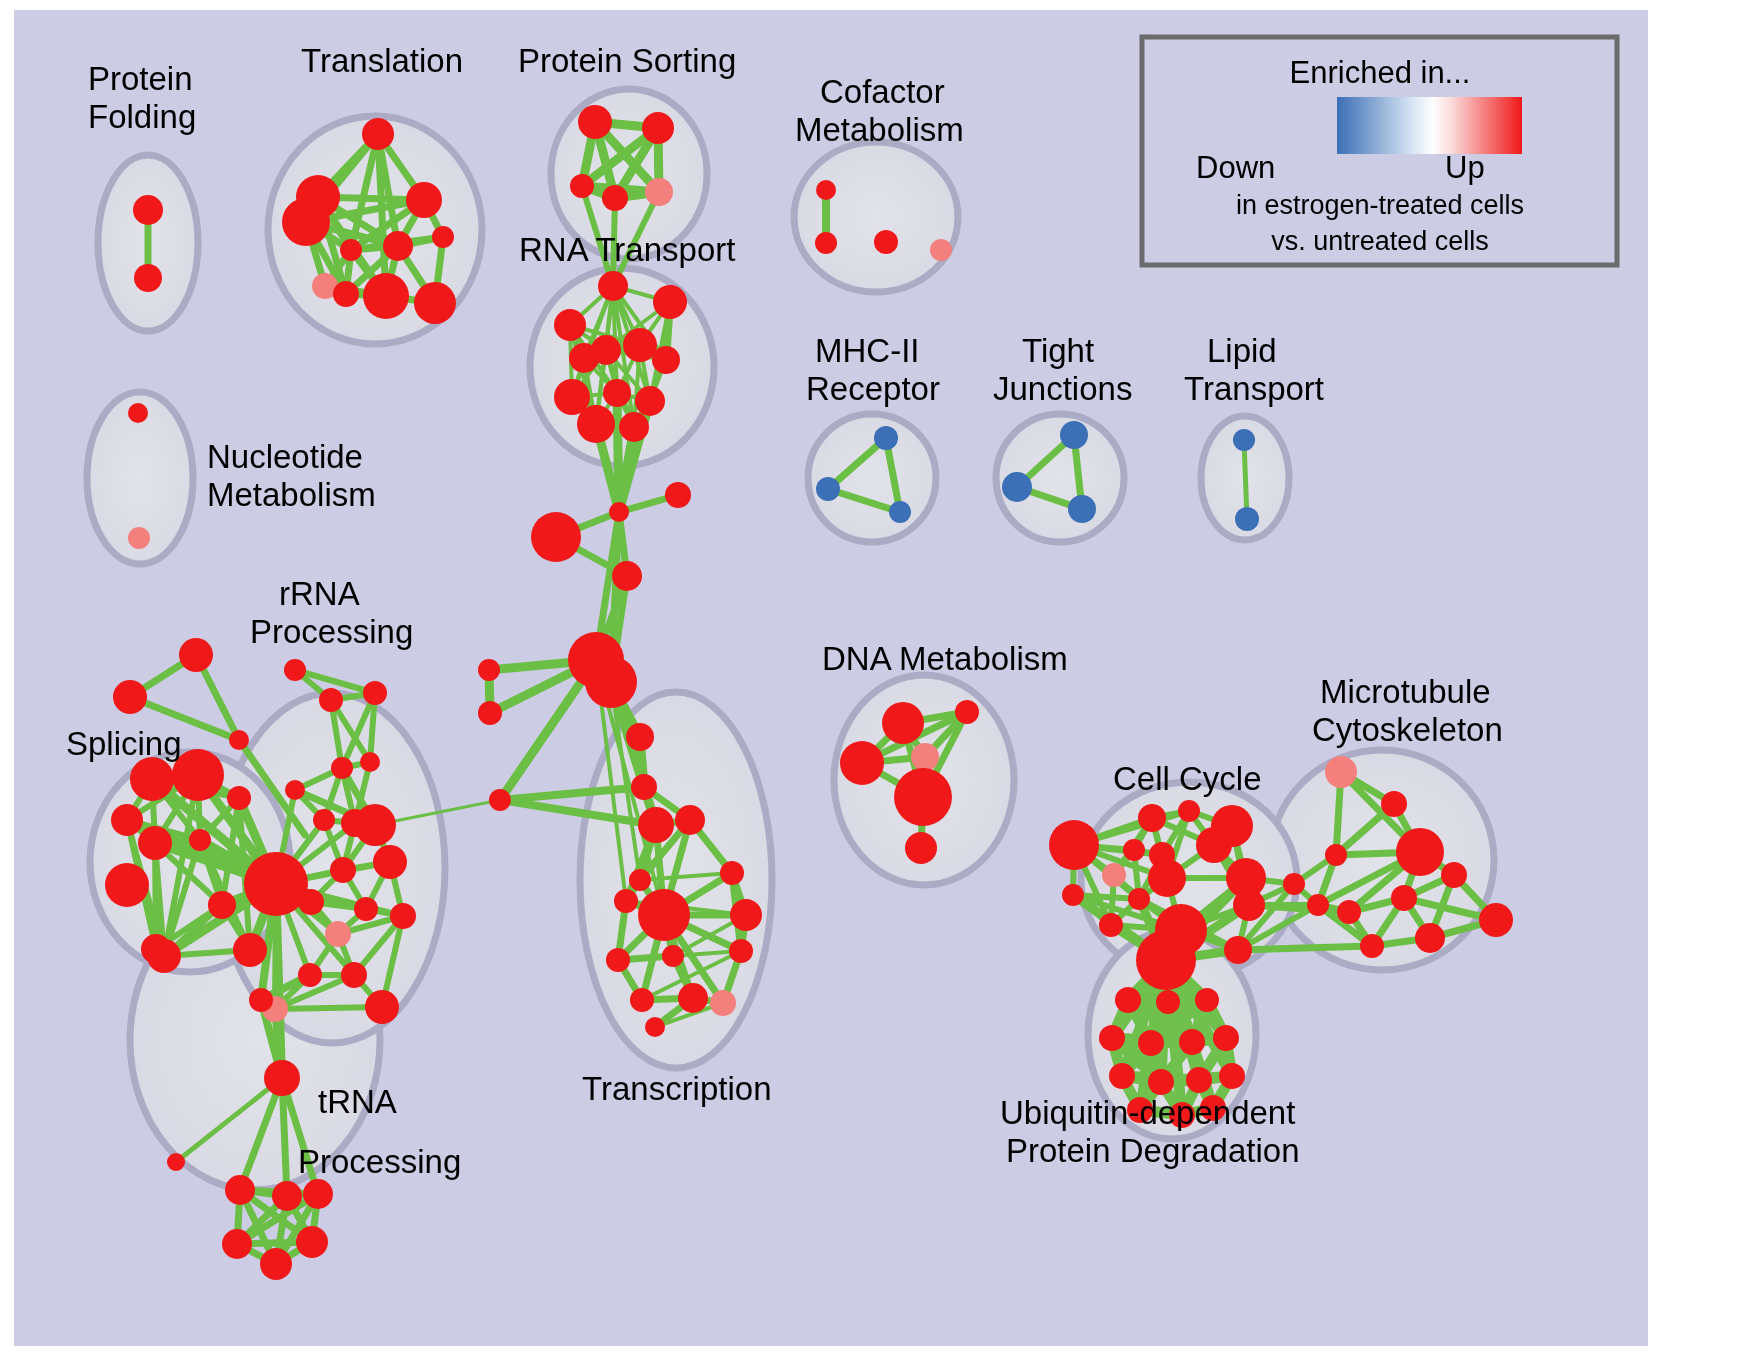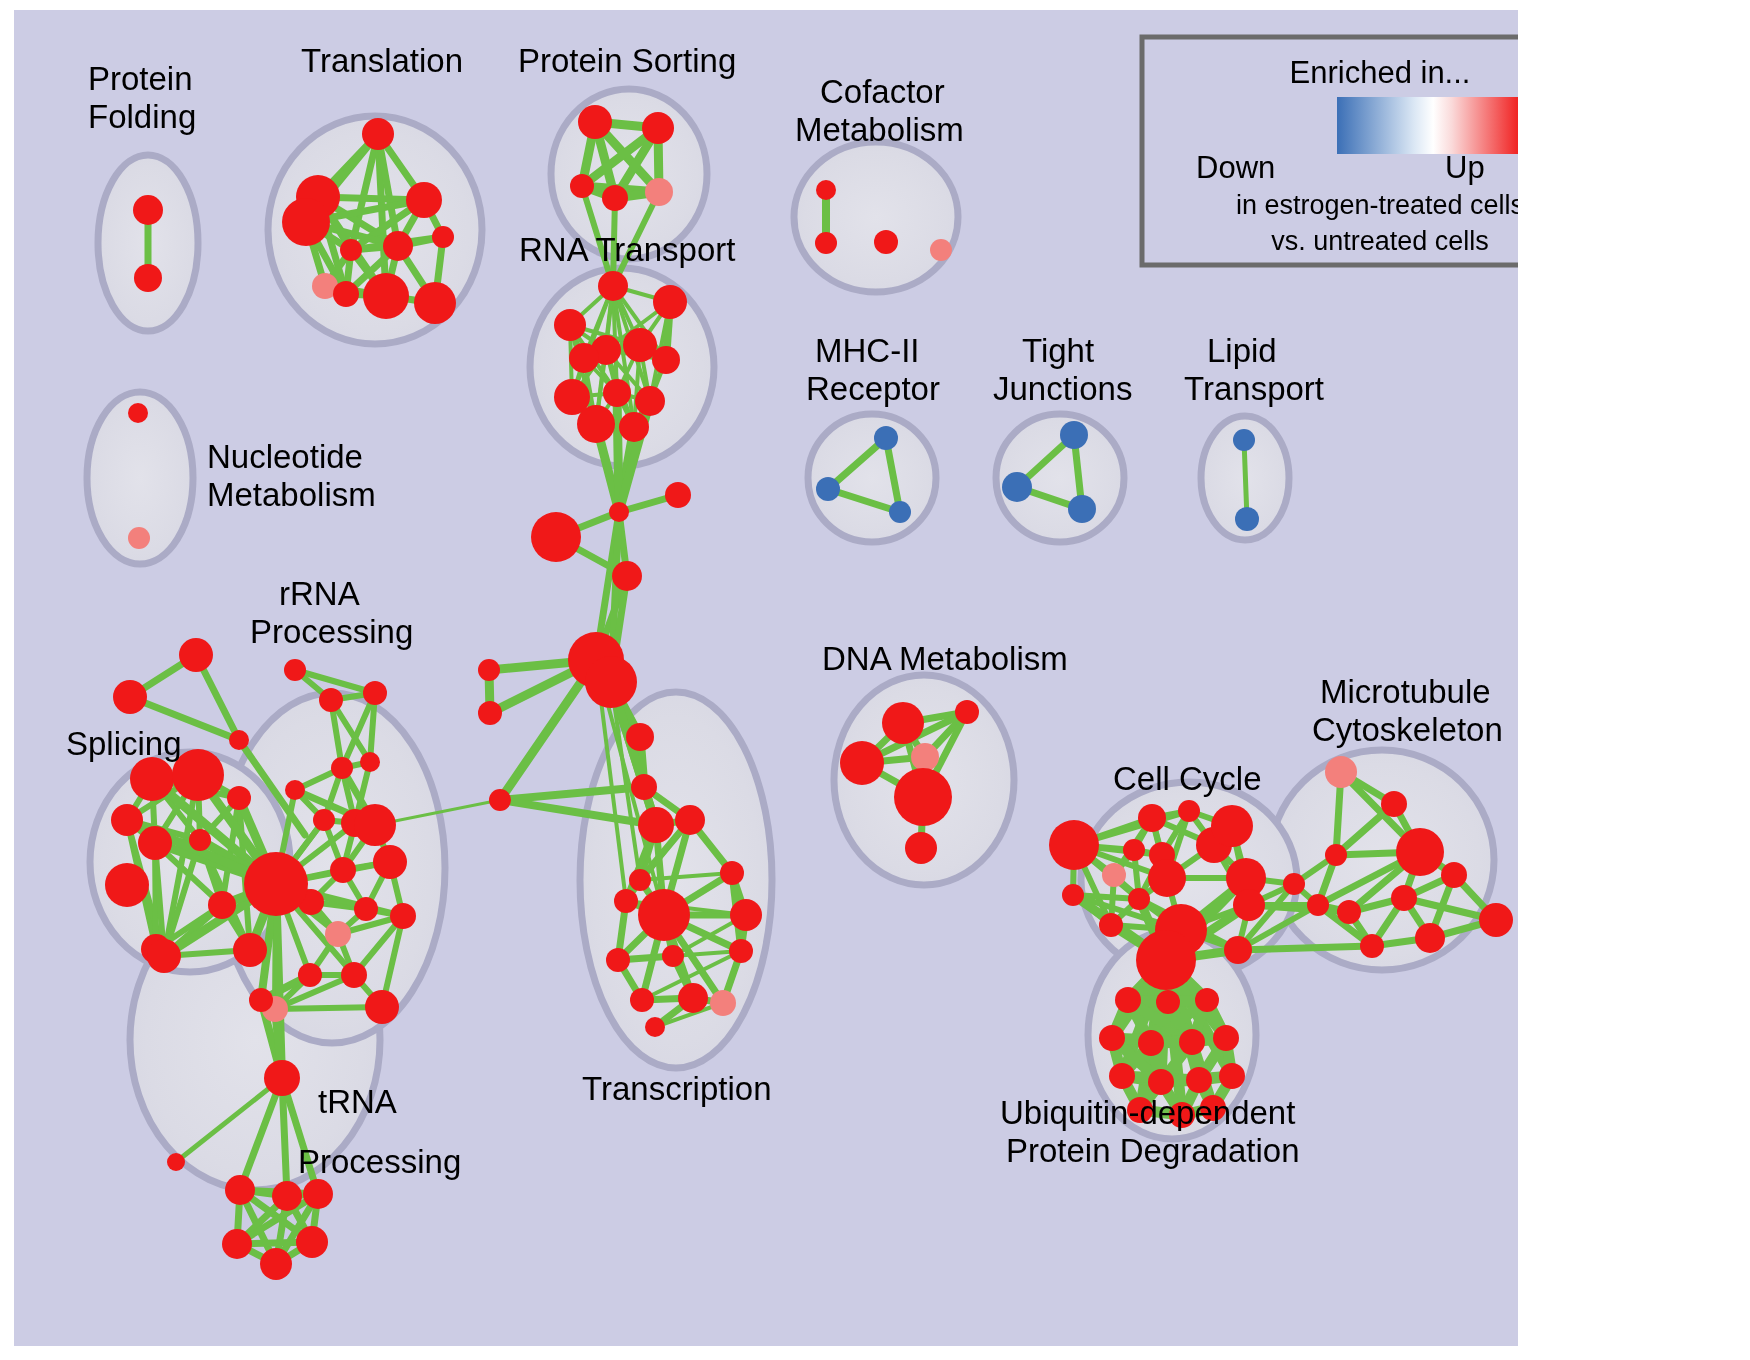--- a/index.html
+++ b/index.html
@@ -1,18 +1,18 @@
 <!DOCTYPE html>
 <html><head>
 <meta charset="utf-8">
 <style>
   html,body{margin:0;padding:0;background:#ffffff;}
   #root{
     position:relative;
-    width:1518px;height:1360px;
+    width:1648px;height:1360px;
     background:#fca5a5;
     font-family:"Liberation Sans", sans-serif;
     overflow:hidden;
   }
   #canvas{position:absolute;left:0;top:0;width:1750px;height:1360px;display:block;}
   .clabel{
     font-family:"Liberation Sans", sans-serif;
     font-size:33px;
     fill:#000000;
     font-weight:400;

